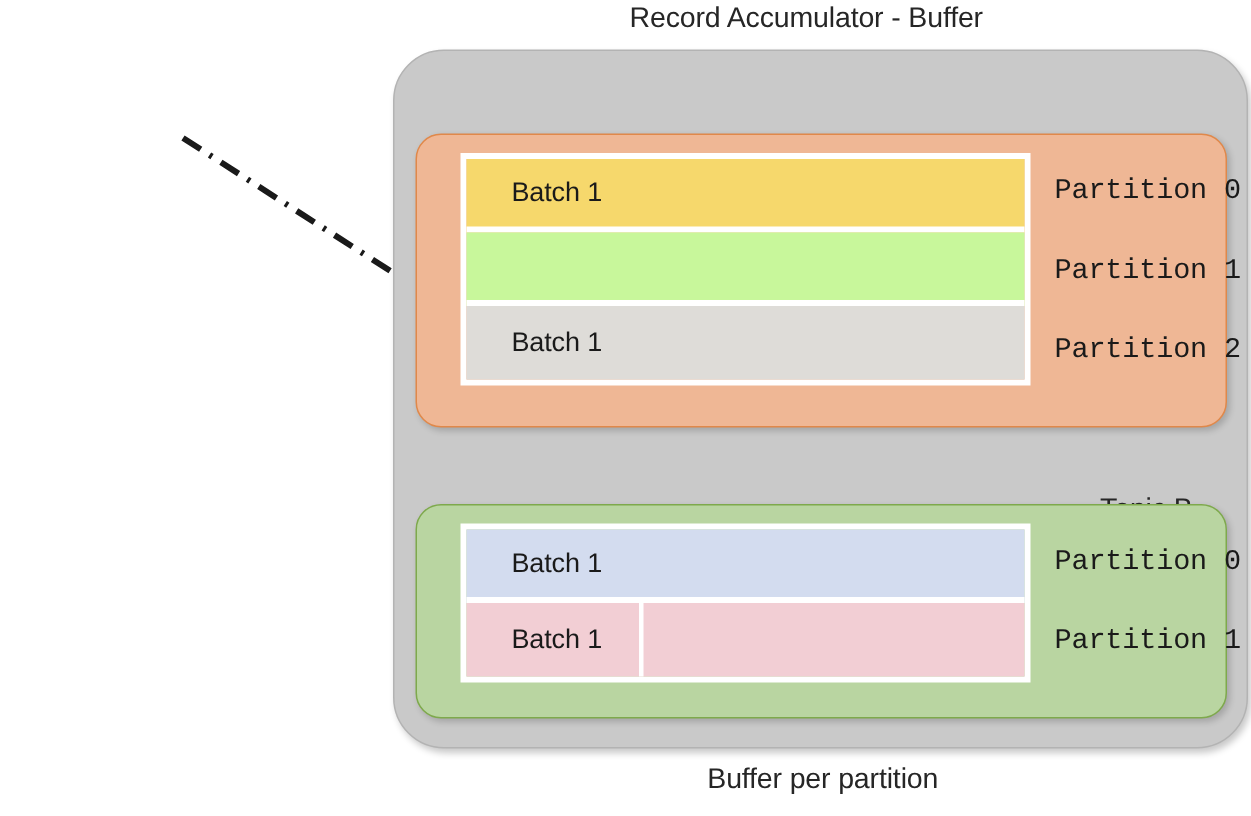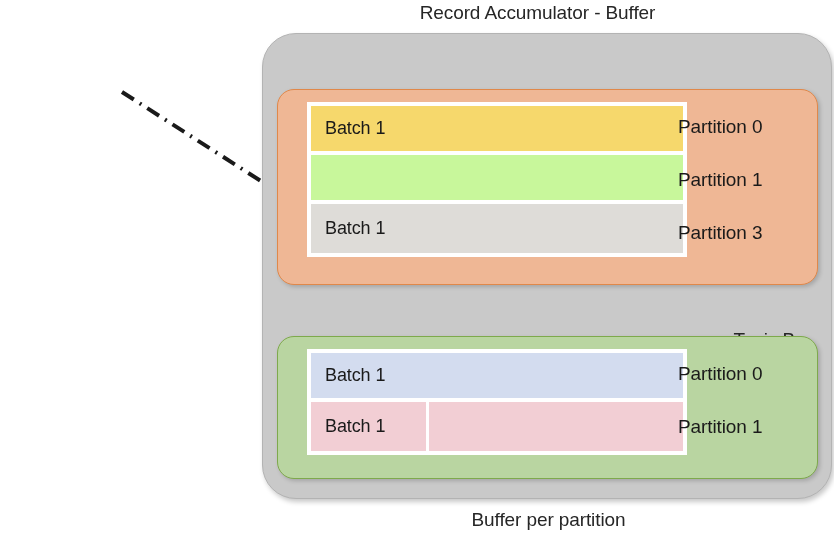--- a/index.html
+++ b/index.html
@@ -131,46 +131,47 @@
     box-sizing: border-box;
   }
   .partition-row:last-child {
     border-bottom: none;
   }
   .batch-cell {
     display: flex;
     align-items: center;
     box-sizing: border-box;
     border-right: 3px solid #ffffff;
-    padding-left: 14px;
+    padding-left: 30px;
     font-size: 18px;
     color: #1a1a1a;
     letter-spacing: -0.1px;
     white-space: nowrap;
   }
   .batch-cell.filler {
     border-right: none;
     flex: 1 1 auto;
     padding-left: 0;
   }
   .batch-cell.last-filled {
     border-right: none;
   }
 
   
   .partition-label {
     position: absolute;
-    left: 400px;
+    left: 425px;
     font-size: 19px;
     color: #1a1a1a;
     letter-spacing: -0.1px;
     white-space: nowrap;
     display: flex;
     align-items: center;
     height: 49px;
+    font-family: Liberation Mono, monospace;
   }
 </style>
 </head>
 <body>
 
 <div id="canvas">
 
   <div class="diagram-title">Record Accumulator - Buffer</div>
 
 
@@ -197,21 +198,21 @@
 
         <div class="partition-row" style="background: rgb(222, 220, 216);">
           <div class="batch-cell last-filled" style="width:118px">Batch 1</div>
           <div class="batch-cell filler"></div>
         </div>
 
       </div>
 
       <div class="partition-label" style="top:12px">Partition 0</div>
       <div class="partition-label" style="top:65px">Partition 1</div>
-      <div class="partition-label" style="top:118px">Partition 3</div>
+      <div class="partition-label" style="top:118px">Partition 2</div>
     </div>
 
     <div class="topic-label topic-b">Topic B</div>
 
     <div class="topic-panel panel-b">
       <div class="rows-area">
 
         <div class="partition-row" style="background: rgb(211, 220, 239);">
           <div class="batch-cell last-filled" style="width:118px">Batch 1</div>
           <div class="batch-cell filler"></div>

